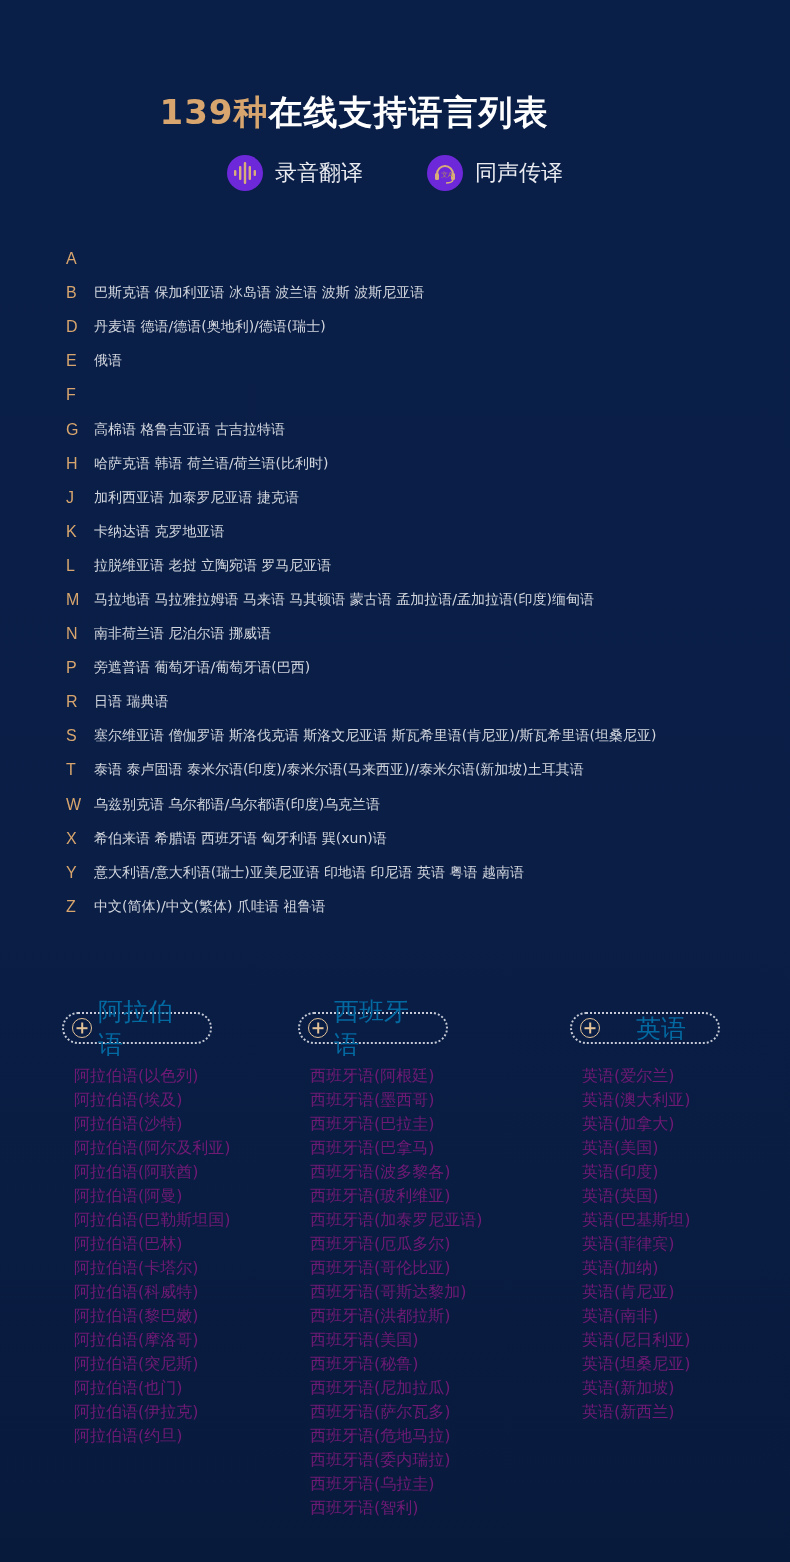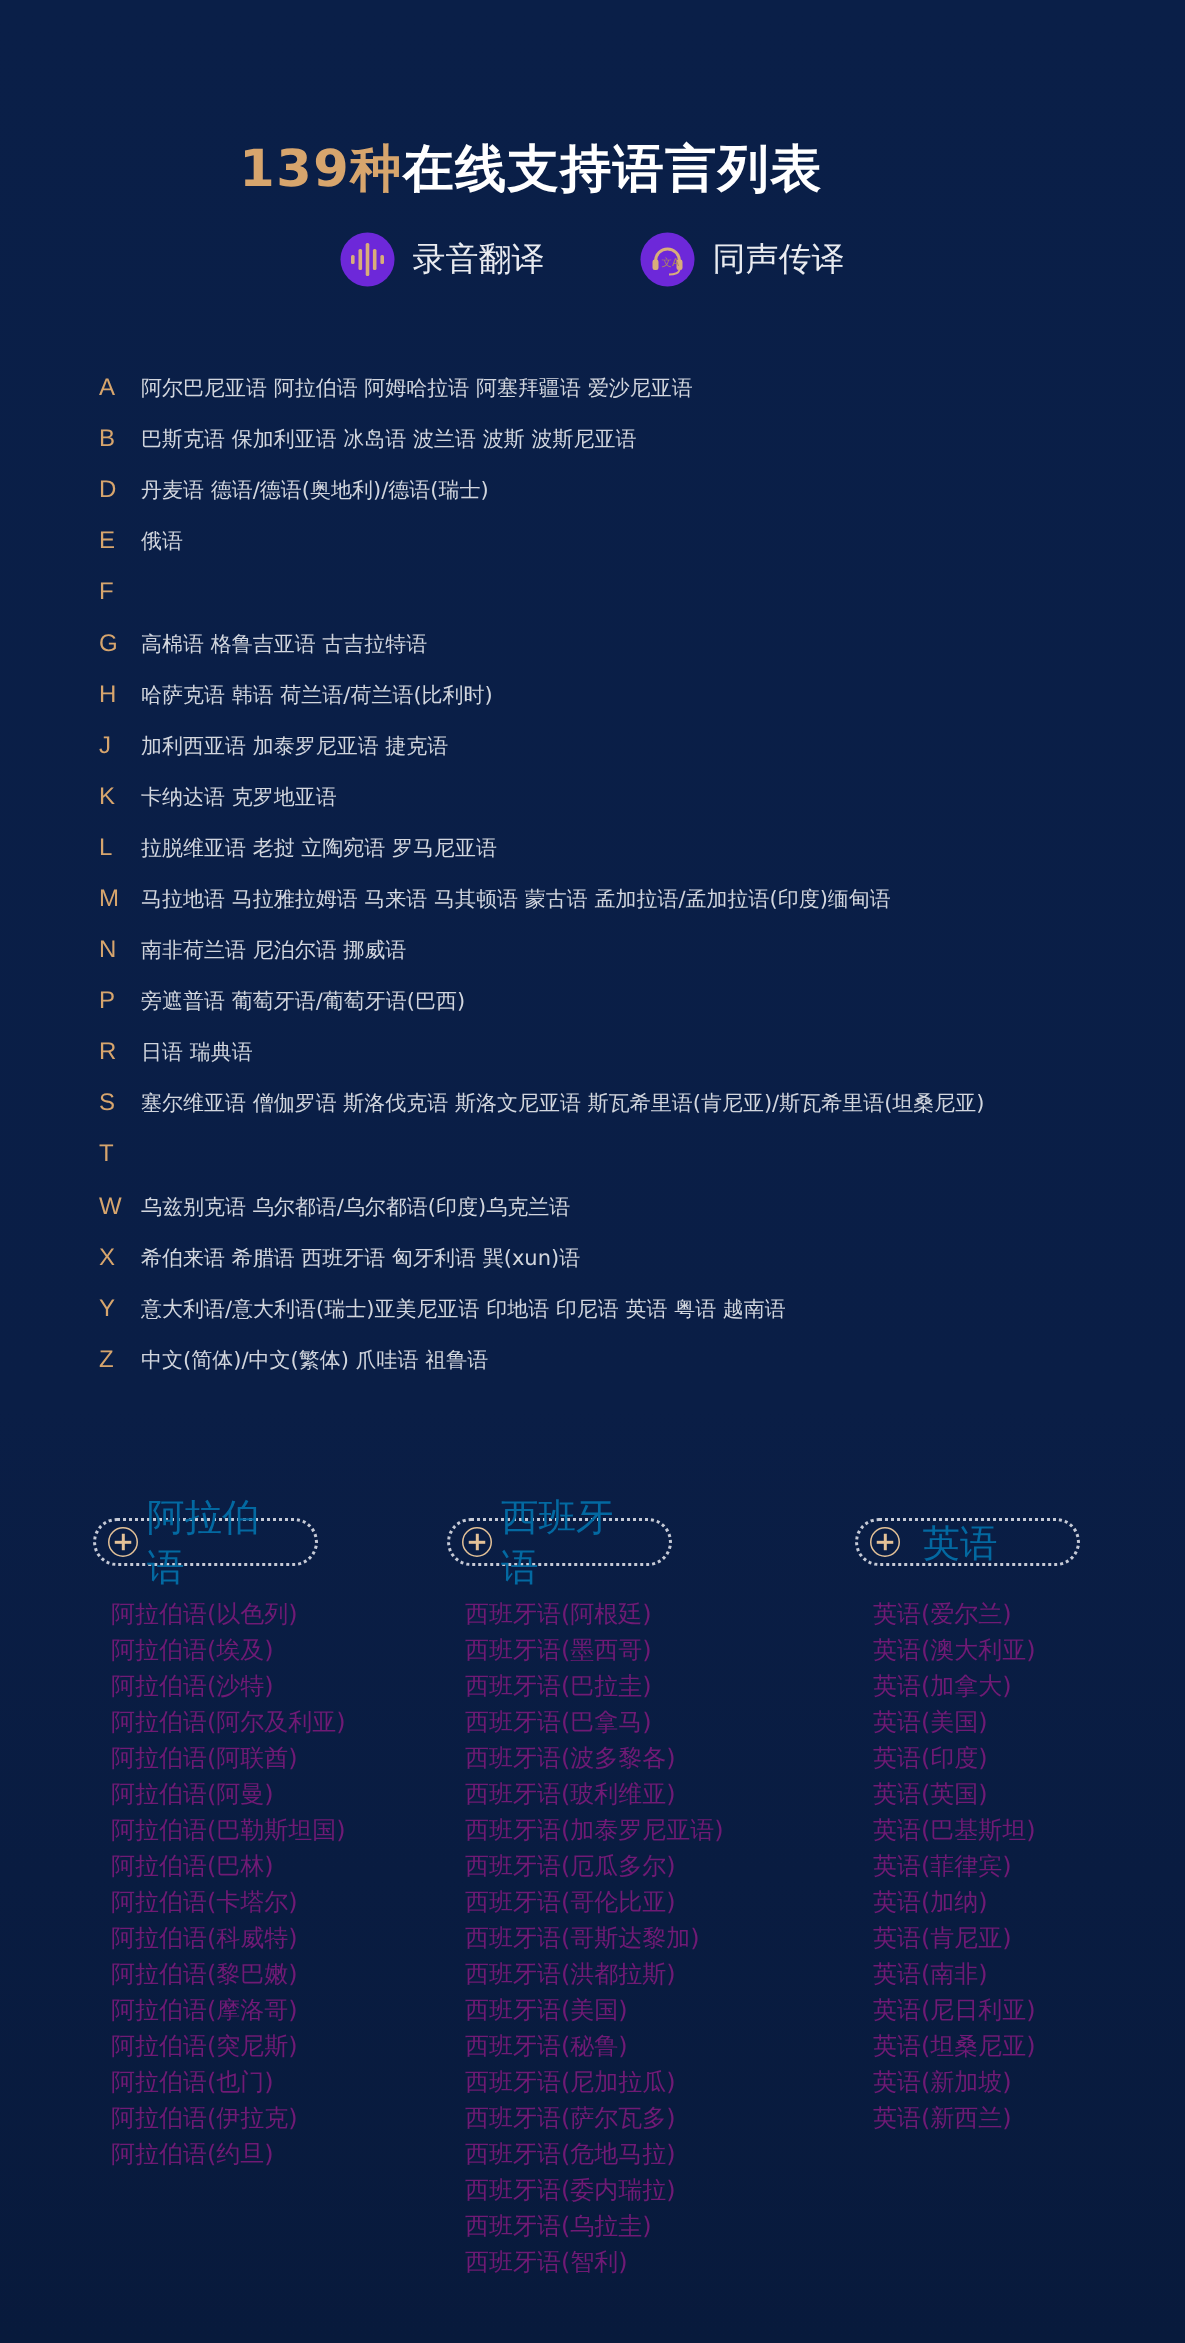--- a/index.html
+++ b/index.html
@@ -86,21 +86,20 @@
         <text x="9" y="17" font-size="7" fill="#b08860" font-family="DejaVu Sans, sans-serif">文A</text>
       </svg>
     </span>
     <span class="feature-label">同声传译</span>
   </div>
 </div>
 
 <div class="alpha-list">
   <div class="alpha-row">
       <span class="alpha-letter">A</span>
-      <span class="alpha-langs">阿尔巴尼亚语 阿拉伯语 阿姆哈拉语 阿塞拜疆语 爱沙尼亚语</span>
     </div>
   <div class="alpha-row">
       <span class="alpha-letter">B</span>
       <span class="alpha-langs">巴斯克语 保加利亚语 冰岛语 波兰语 波斯 波斯尼亚语</span>
     </div>
   <div class="alpha-row">
       <span class="alpha-letter">D</span>
       <span class="alpha-langs">丹麦语 德语/德语(奥地利)/德语(瑞士)</span>
     </div>
   <div class="alpha-row">
@@ -145,20 +144,21 @@
   <div class="alpha-row">
       <span class="alpha-letter">R</span>
       <span class="alpha-langs">日语 瑞典语</span>
     </div>
   <div class="alpha-row">
       <span class="alpha-letter">S</span>
       <span class="alpha-langs">塞尔维亚语 僧伽罗语 斯洛伐克语 斯洛文尼亚语 斯瓦希里语(肯尼亚)/斯瓦希里语(坦桑尼亚)</span>
     </div>
   <div class="alpha-row">
       <span class="alpha-letter">T</span>
+      <span class="alpha-langs">泰语 泰卢固语 泰米尔语(印度)/泰米尔语(马来西亚)//泰米尔语(新加坡)土耳其语</span>
     </div>
   <div class="alpha-row">
       <span class="alpha-letter">W</span>
       <span class="alpha-langs">乌兹别克语 乌尔都语/乌尔都语(印度)乌克兰语</span>
     </div>
   <div class="alpha-row">
       <span class="alpha-letter">X</span>
       <span class="alpha-langs">希伯来语 希腊语 西班牙语 匈牙利语 巽(xun)语</span>
     </div>
   <div class="alpha-row">
@@ -219,21 +219,21 @@
       <div class="group-item">西班牙语(尼加拉瓜)</div>
       <div class="group-item">西班牙语(萨尔瓦多)</div>
       <div class="group-item">西班牙语(危地马拉)</div>
       <div class="group-item">西班牙语(委内瑞拉)</div>
       <div class="group-item">西班牙语(乌拉圭)</div>
       <div class="group-item">西班牙语(智利)</div>
     </div>
   </div>
 
   <div class="group" style="left:570px;">
-    <div class="group-header" style="width:150px; gap:15px;text-align:right;">
+    <div class="group-header" style="width:150px; gap:36px;text-align:right;">
       <span class="plus-icon"></span>
       <span class="group-title">英语</span>
     </div>
     <div class="group-items">
       <div class="group-item">英语(爱尔兰)</div>
       <div class="group-item">英语(澳大利亚)</div>
       <div class="group-item">英语(加拿大)</div>
       <div class="group-item">英语(美国)</div>
       <div class="group-item">英语(印度)</div>
       <div class="group-item">英语(英国)</div>

